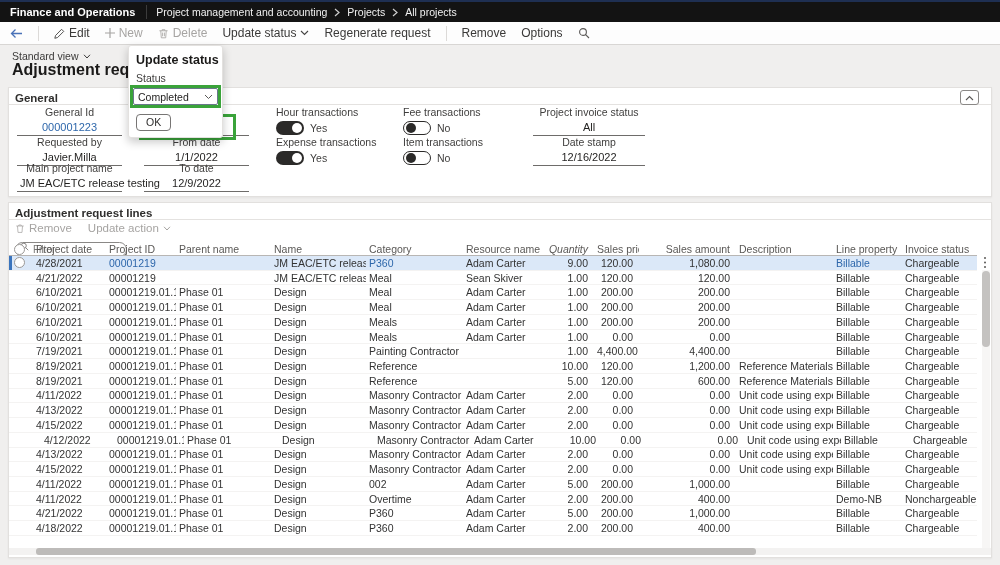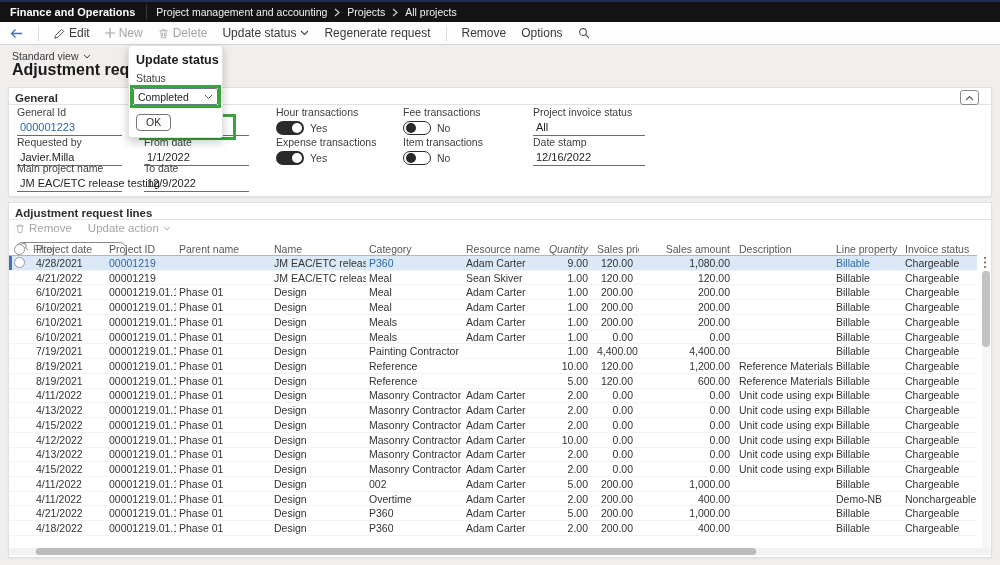--- a/index.html
+++ b/index.html
@@ -23,21 +23,21 @@
   
   .view-row { position:absolute; left:12px; top:50px; font-size:10.5px; color:#3b3a39; display:flex; align-items:center; gap:4px; }
   .page-title { position:absolute; left:12px; top:61px; font-size:16px; font-weight:bold; color:#1b1a19; }
 
   
   .card { position:absolute; left:8px; width:984px; background:#fff; border:1px solid #e2e0de; box-shadow:0 1px 2px rgba(0,0,0,.05); }
   .card-head { position:relative; height:17px; border-bottom:1px solid #e4e2e0; }
   .card-title { position:absolute; left:6px; top:4px; font-size:11.5px; font-weight:bold; color:#2f2e2d; }
   .collapse-btn { position:absolute; right:12px; top:2px; width:19px; height:15px; border:1px solid #8a8886; border-radius:3px; background:#fff; display:flex; align-items:center; justify-content:center; cursor:pointer; }
 
-  .general-card { top:87px; height:110px; }
+  .general-card { top:87px; height:110px;text-align:center; }
 
   .field { position:absolute; }
   .flabel { font-size:10.5px; color:#3f3e3d; margin-bottom:2px; white-space:nowrap; }
   .fvalue { font-size:11px; color:#201f1e; border-bottom:1px solid #6e6c6a; padding:1px 3px 2px; height:16px; white-space:nowrap; }
   .w105 { width:105px; } .w112 { width:112px; }
   .link { color:var(--link-blue,#2e67ab); }
   .c1 { left:8px; } .c2 { left:135px; } .c3 { left:267px; } .c4 { left:394px; } .c5 { left:524px; }
   .r1 { top:18px; } .r2 { top:48px; } .r3 { top:74px; }
 
   .trow { display:flex; align-items:center; gap:6px; margin-top:3px; }
@@ -487,21 +487,21 @@
             <div class="gcell" style="width: 81px;">Adam Carter</div>
             <div class="gcell num" style="width: 50px;">2.00</div>
             <div class="gcell num" style="width: 45px;">0.00</div>
             <div class="gcell num" style="width: 97px;">0.00</div>
             <div class="gcell" style="width: 97px;">Unit code using expenses</div>
             <div class="gcell" style="width: 69px;">Billable</div>
             <div class="gcell" style="width: 75px;">Chargeable</div>
           </div>
           <div class="grow">
             <div class="gcell sel" style="width: 24px;"></div>
-            <div class="gcell" style="width: 73px;">4/12/2022</div>
+            <div class="gcell" style="width: 73px; margin-left: 8px;">4/12/2022</div>
             <div class="gcell" style="width: 70px;">00001219.01.10</div>
             <div class="gcell" style="width: 95px;">Phase 01</div>
             <div class="gcell" style="width: 95px;">Design</div>
             <div class="gcell" style="width: 97px;">Masonry Contractor</div>
             <div class="gcell" style="width: 81px;">Adam Carter</div>
             <div class="gcell num" style="width: 50px;">10.00</div>
             <div class="gcell num" style="width: 45px;">0.00</div>
             <div class="gcell num" style="width: 97px;">0.00</div>
             <div class="gcell" style="width: 97px;">Unit code using expenses</div>
             <div class="gcell" style="width: 69px;">Billable</div>

